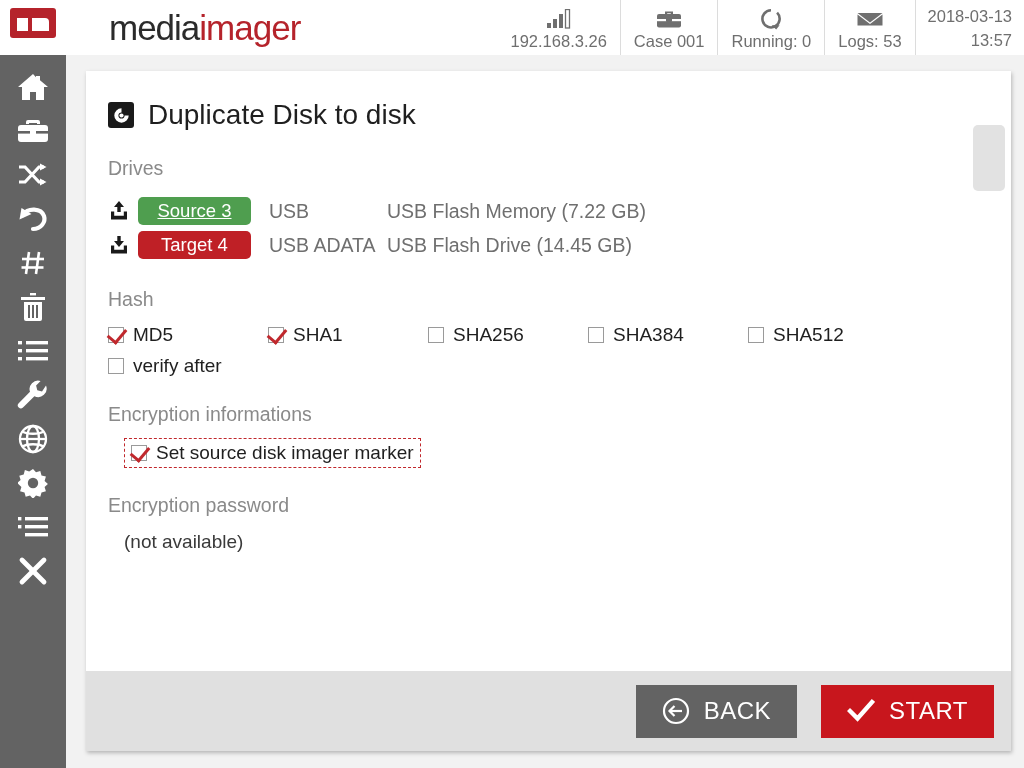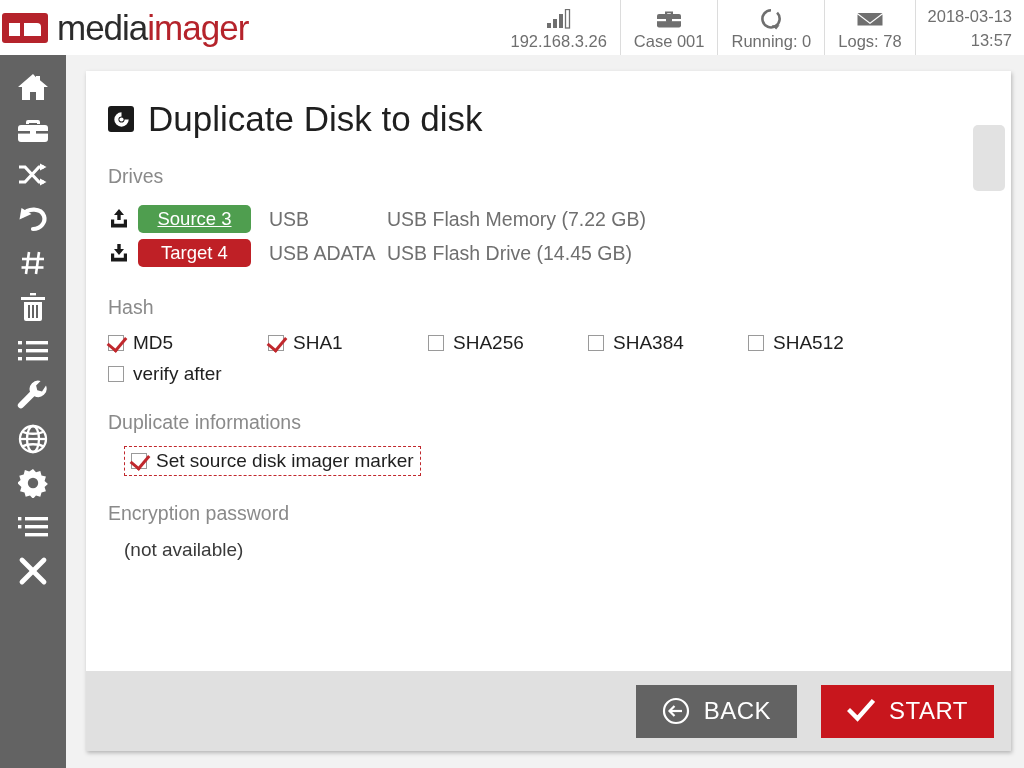--- a/index.html
+++ b/index.html
@@ -10,21 +10,21 @@
     overflow: hidden;
   }
   #app { position: relative; width: 1024px; height: 768px; }
 
   
   #header {
     position: absolute; left: 0; top: 0; width: 1024px; height: 55px;
     background: #ffffff;
     display: flex; align-items: center;
   }
-  #logo { display: flex; align-items: center; margin-left: 2px; }
+  #logo { display: flex; margin-left: 10px; gap: 44px; }
   .logo-mark {
     width: 46px; height: 30px; background: #b5232b; border-radius: 3px;
     position: relative; margin-right: 9px;
   }
   .logo-mark::before {
     content: ""; position: absolute; left: 7px; top: 10px;
     width: 11px; height: 13px; background: #ffffff;
   }
   .logo-mark::after {
     content: ""; position: absolute; left: 22px; top: 10px;
@@ -80,21 +80,21 @@
   #dialog-body { position: relative; flex: 1; overflow: hidden; }
 
   #dialog-title {
     display: flex; align-items: center; margin: 28px 0 0 22px;
   }
   .title-icon {
     width: 26px; height: 26px; background: #1a1a1a; border-radius: 3px;
     display: flex; align-items: center; justify-content: center;
     margin-right: 14px;
   }
-  #dialog-title h1 { font-size: 35px; font-weight: 400; color: #1f1f1f; }
+  #dialog-title h1 { font-size: 28px; font-weight: 400; color: #1f1f1f; }
 
   .section-label {
     font-size: 19.5px; color: #8a8a8a; font-weight: 400;
     margin: 26px 0 0 22px;
   }
 
   
   .drive-row { display: flex; align-items: center; margin-left: 22px; height: 34px; }
   #drives { margin-top: 14px; }
   .drive-icon { width: 30px; display: flex; align-items: center; justify-content: flex-start; }
@@ -211,21 +211,21 @@
         <span class="status-label">Running: 0</span>
       </div>
 
       <div class="status-item">
         <span class="status-icon">
           <svg width="28" height="20" viewBox="0 0 28 20">
             <path d="M1.5 4h25l-12.5 9.5L1.5 4z" fill="#6f6f6f"></path>
             <path d="M1.5 5.6v11h25v-11l-12.5 9.3z" fill="#6f6f6f"></path>
           </svg>
         </span>
-        <span class="status-label">Logs: 78</span>
+        <span class="status-label">Logs: 53</span>
       </div>
 
       <div id="datetime">
         <span>2018-03-13</span>
         <span>13:57</span>
       </div>
 
     </div>
   </div>
 
@@ -435,21 +435,21 @@
 
         </div>
 
         <div class="check-row" id="verify-row">
           <label class="check">
             <span class="check-box"></span>
             <span class="check-label">verify after</span>
           </label>
         </div>
 
-        <div class="section-label">Duplicate informations</div>
+        <div class="section-label">Encryption informations</div>
 
         <div class="check-row">
           <label class="check" id="addl-check">
             <span class="check-box checked"></span>
             <span class="check-label">Set source disk imager marker</span>
           </label>
         </div>
 
         <div class="section-label">Encryption password</div>
         <div id="encryption-value">(not available)</div>

